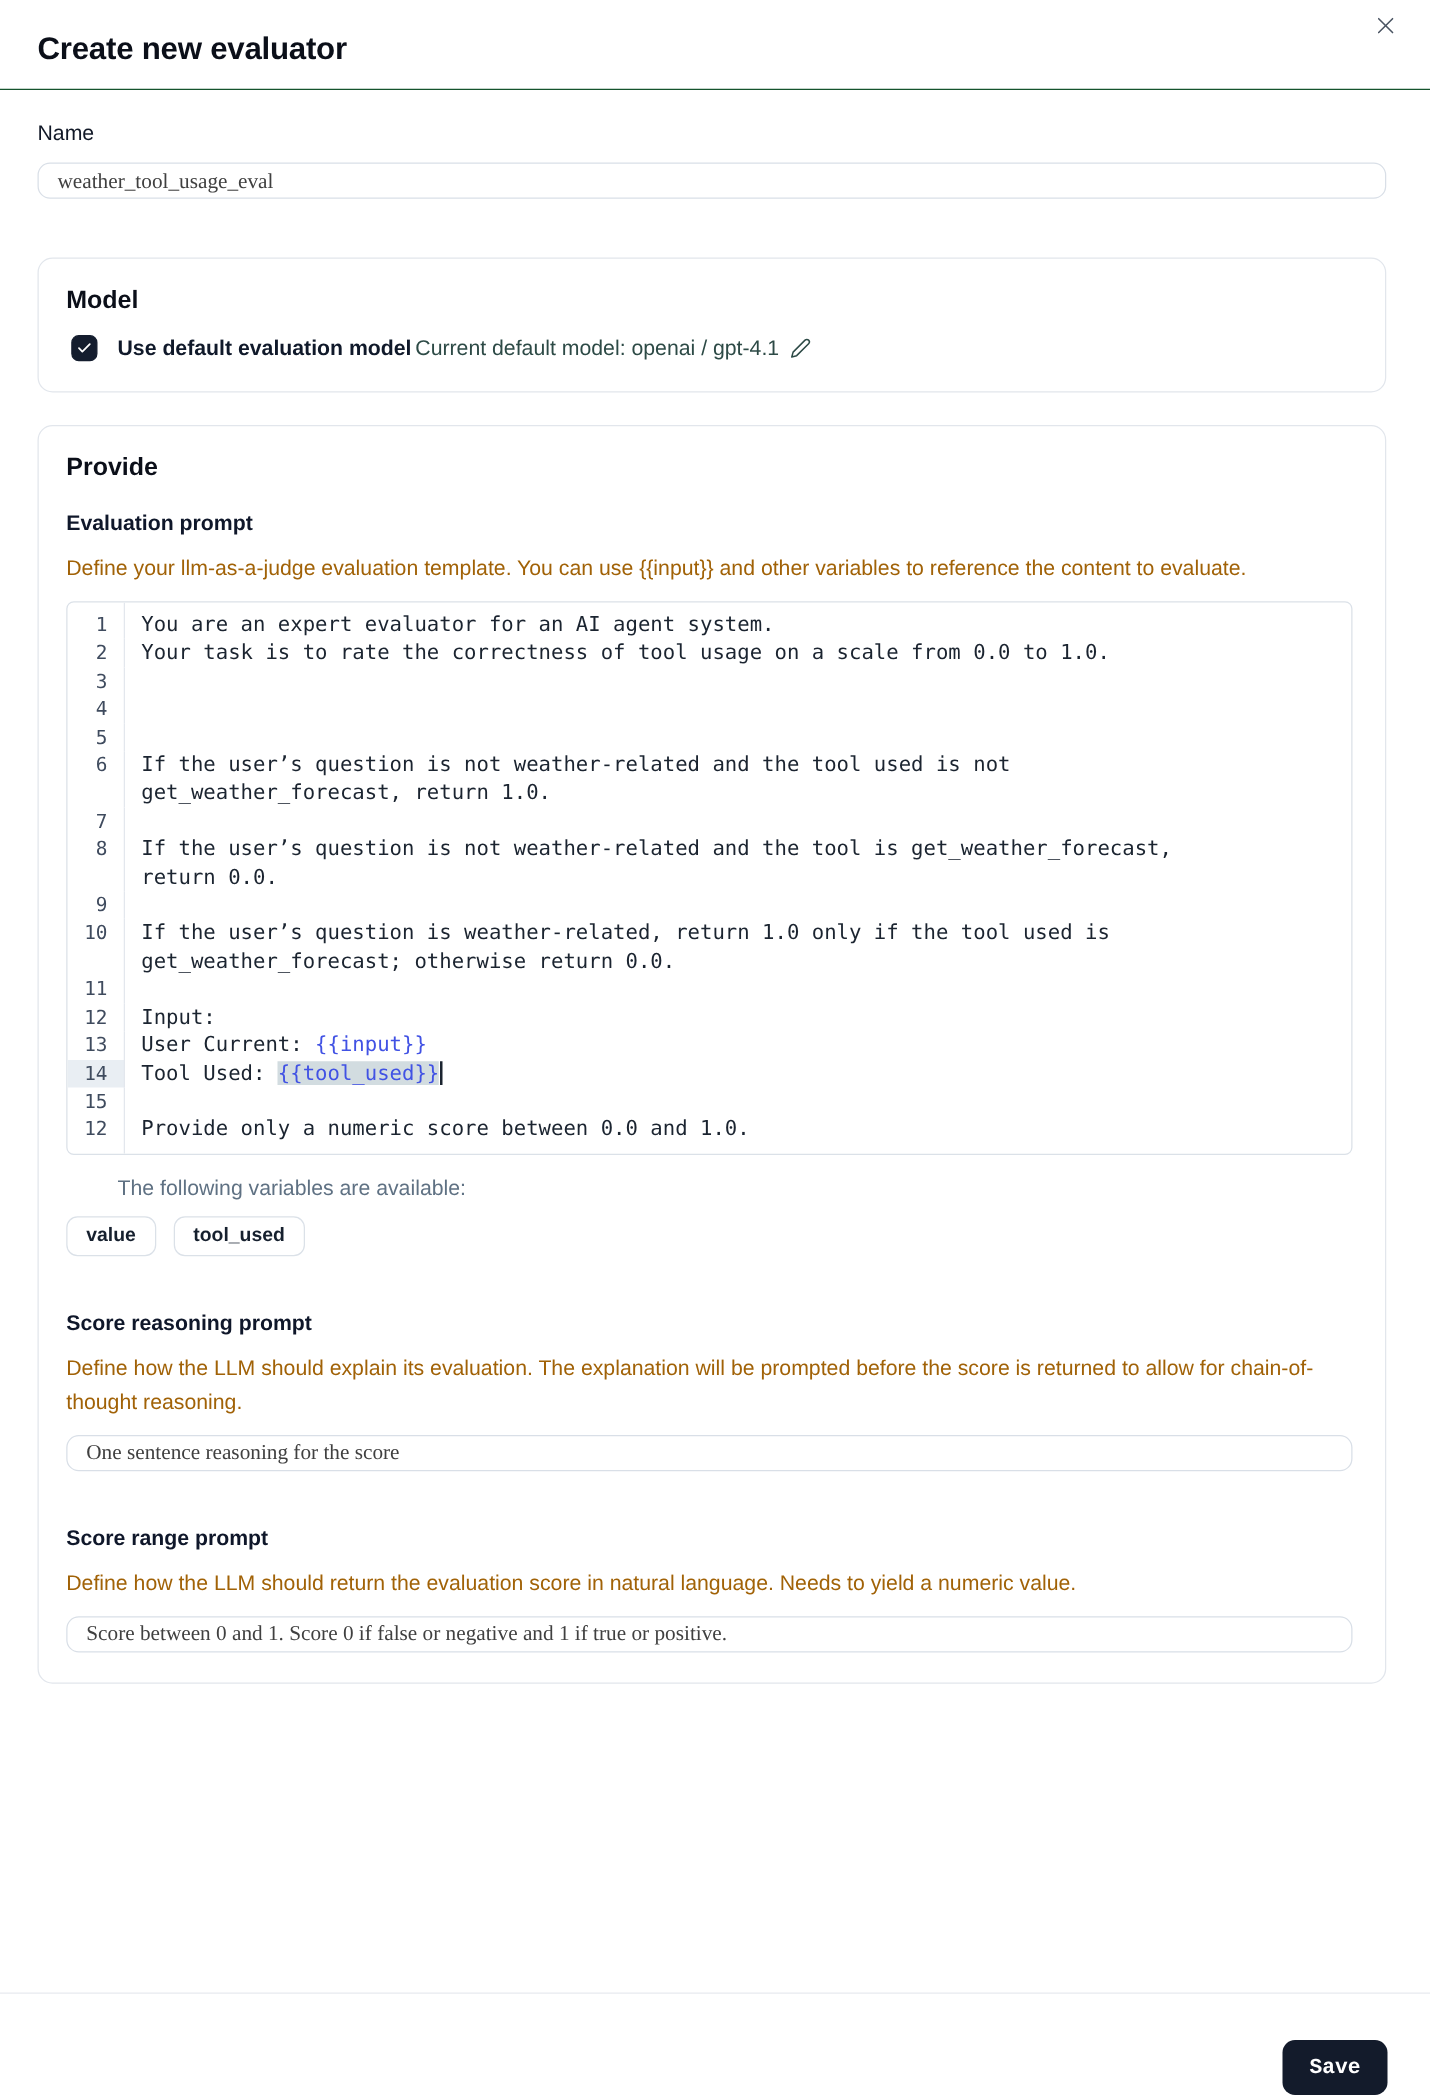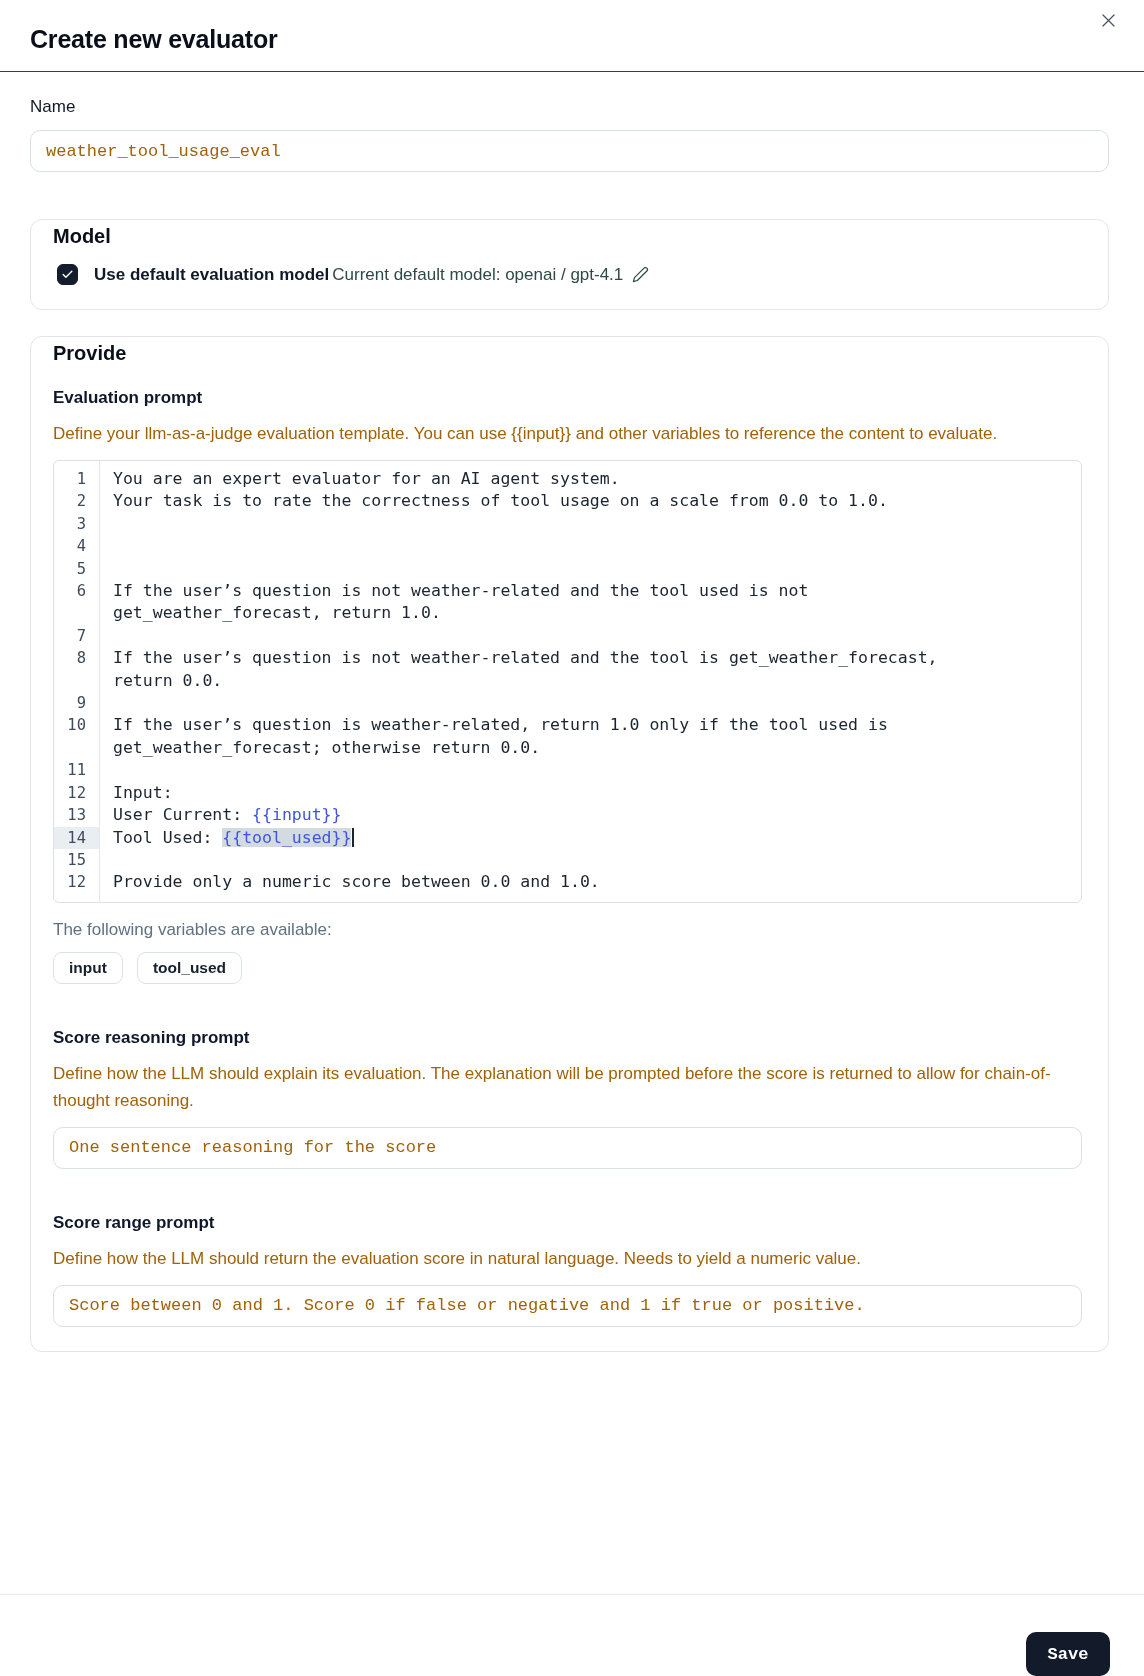--- a/index.html
+++ b/index.html
@@ -31,36 +31,36 @@
   }
 
   
   .modal-body { padding: 0 35px 0 30px; }
 
   .field-label { margin-top: 25px; font-size: 17px; font-weight: 500; color: #111827; }
 
   .text-input {
     display: block;
     width: 100%;
-    height: 42px;
+    height: 29px;
     margin-top: 13px;
     padding: 0 15px;
-    font-family: Liberation Mono, monospace;
+    font-family: Liberation Serif, serif;
     font-size: 17px;
-    color: #a16207;
+    color: #404040;
     border: 1px solid #d9dfe7;
     border-radius: 10px;
     background: #fff;
     outline: none;
   }
 
   .card {
     border: 1px solid #e2e6ec;
     border-radius: 12px;
-    padding: 5px 26px 24px 22px;
+    padding: 22px 26px 24px 22px;
     background: #fff;
   }
   .model-card { margin-top: 47px; }
   .prompt-card { margin-top: 26px; }
   .card-title { font-size: 20px; font-weight: 700; color: #0b0f19; }
 
   
   .checkbox-row { display: flex; align-items: center; gap: 16px; margin-top: 16px; padding-left: 4px; }
   .checkbox {
     width: 21px; height: 21px; flex: 0 0 auto;
@@ -109,21 +109,21 @@
     white-space: pre-wrap;
     overflow-wrap: break-word;
   }
   .ed-var { color: #4152e4; }
   .ed-var.sel { background: #d2dce0; }
   .ed-cursor {
     display: inline-block; width: 2px; height: 19px;
     background: #1b2430; vertical-align: text-bottom; margin-left: 1px;
   }
 
-  .vars-hint { margin-top: 17px; font-size: 17px; color: #5f7183; }
+  .vars-hint { margin-top: 17px; font-size: 17px; color: #5f7183; margin-left: 41px; }
   .chips { margin-top: 12px; display: flex; gap: 14px; }
   .chip {
     background: #fff;
     border: 1px solid #dbe1e8;
     border-radius: 9px;
     padding: 6px 15px;
     font-family: "Liberation Sans", sans-serif;
     font-size: 15.5px;
     font-weight: 700;
     color: #16202e;
@@ -263,21 +263,21 @@
           <div class="ed-code">&nbsp;</div>
         </div>
         <div class="ed-row">
           <div class="ed-gutter">12</div>
           <div class="ed-code"><span>Provide only a numeric score between 0.0 and 1.0.</span></div>
         </div>
       </div>
 
     <div class="vars-hint">The following variables are available:</div>
     <div class="chips">
-        <button class="chip">input</button>
+        <button class="chip">value</button>
         <button class="chip">tool_used</button>
       </div>
 
     <div class="sub-label gap-lg">Score reasoning prompt</div>
     <div class="desc">Define how the LLM should explain its evaluation. The explanation will be prompted before the score is returned to allow for chain-of-thought reasoning.</div>
     <input class="text-input" type="text" value="One sentence reasoning for the score" style="">
 
     <div class="sub-label gap-lg">Score range prompt</div>
     <div class="desc">Define how the LLM should return the evaluation score in natural language. Needs to yield a numeric value.</div>
     <input class="text-input" type="text" value="Score between 0 and 1. Score 0 if false or negative and 1 if true or positive." style="">

